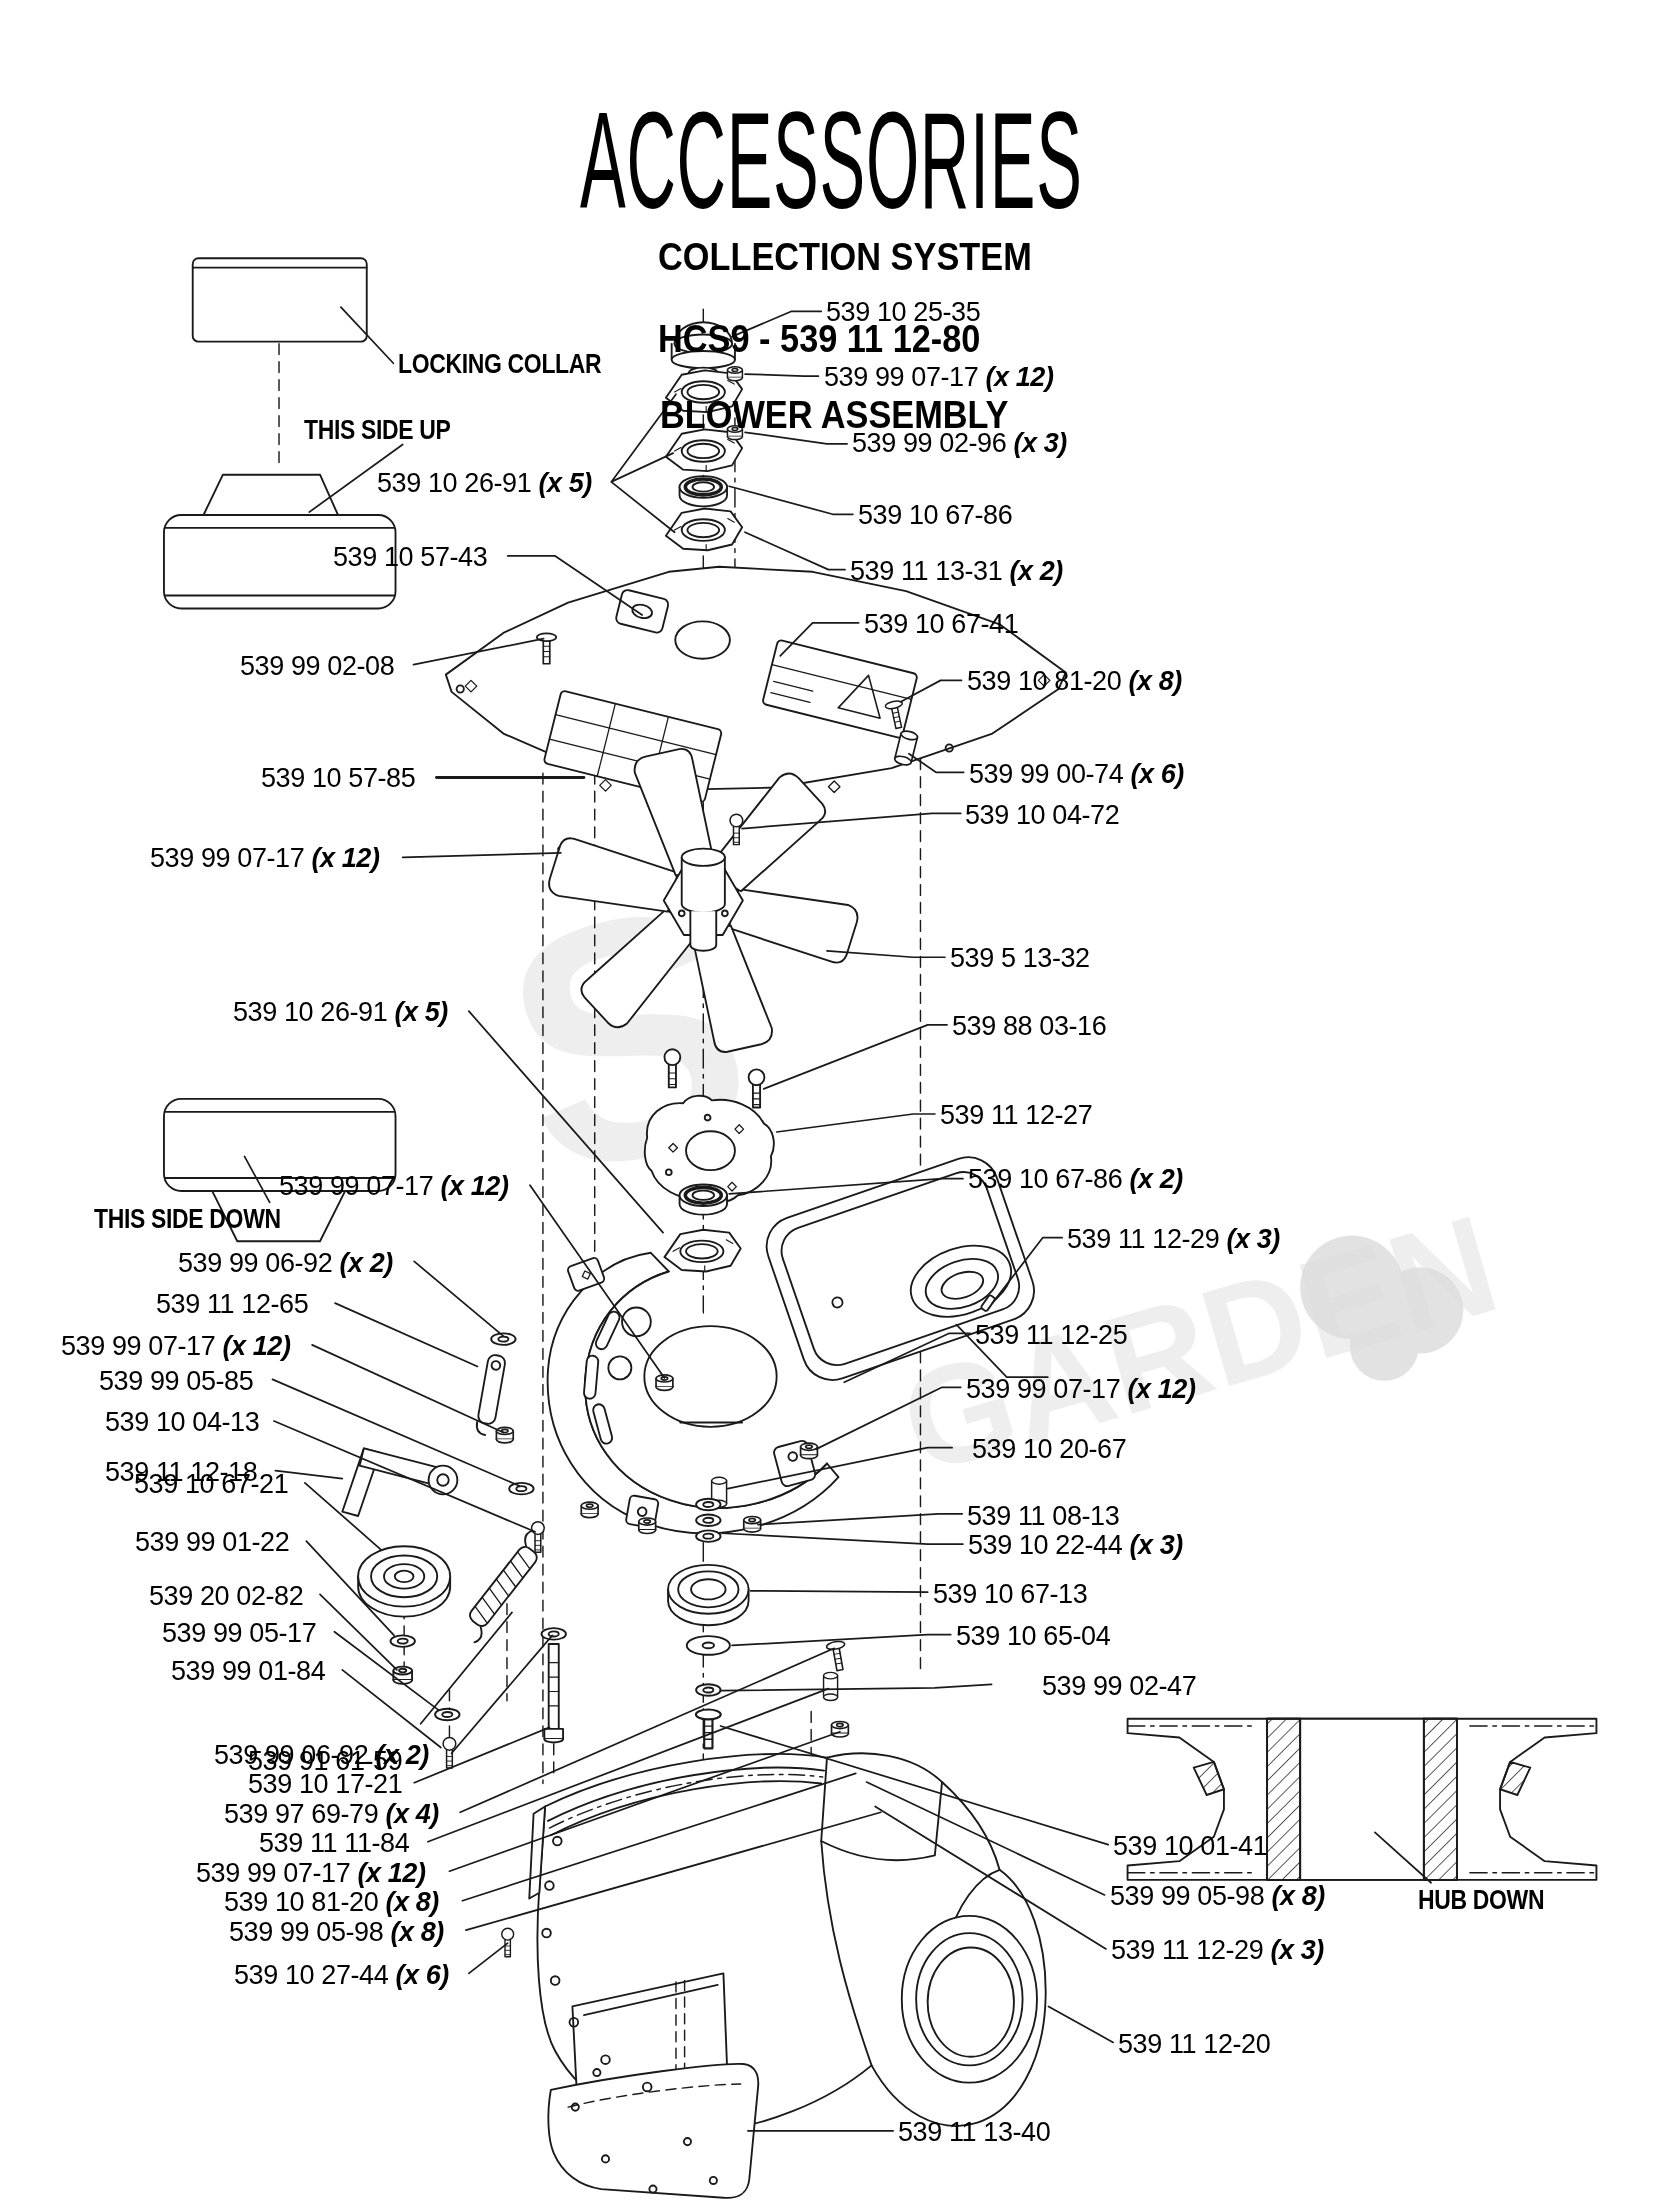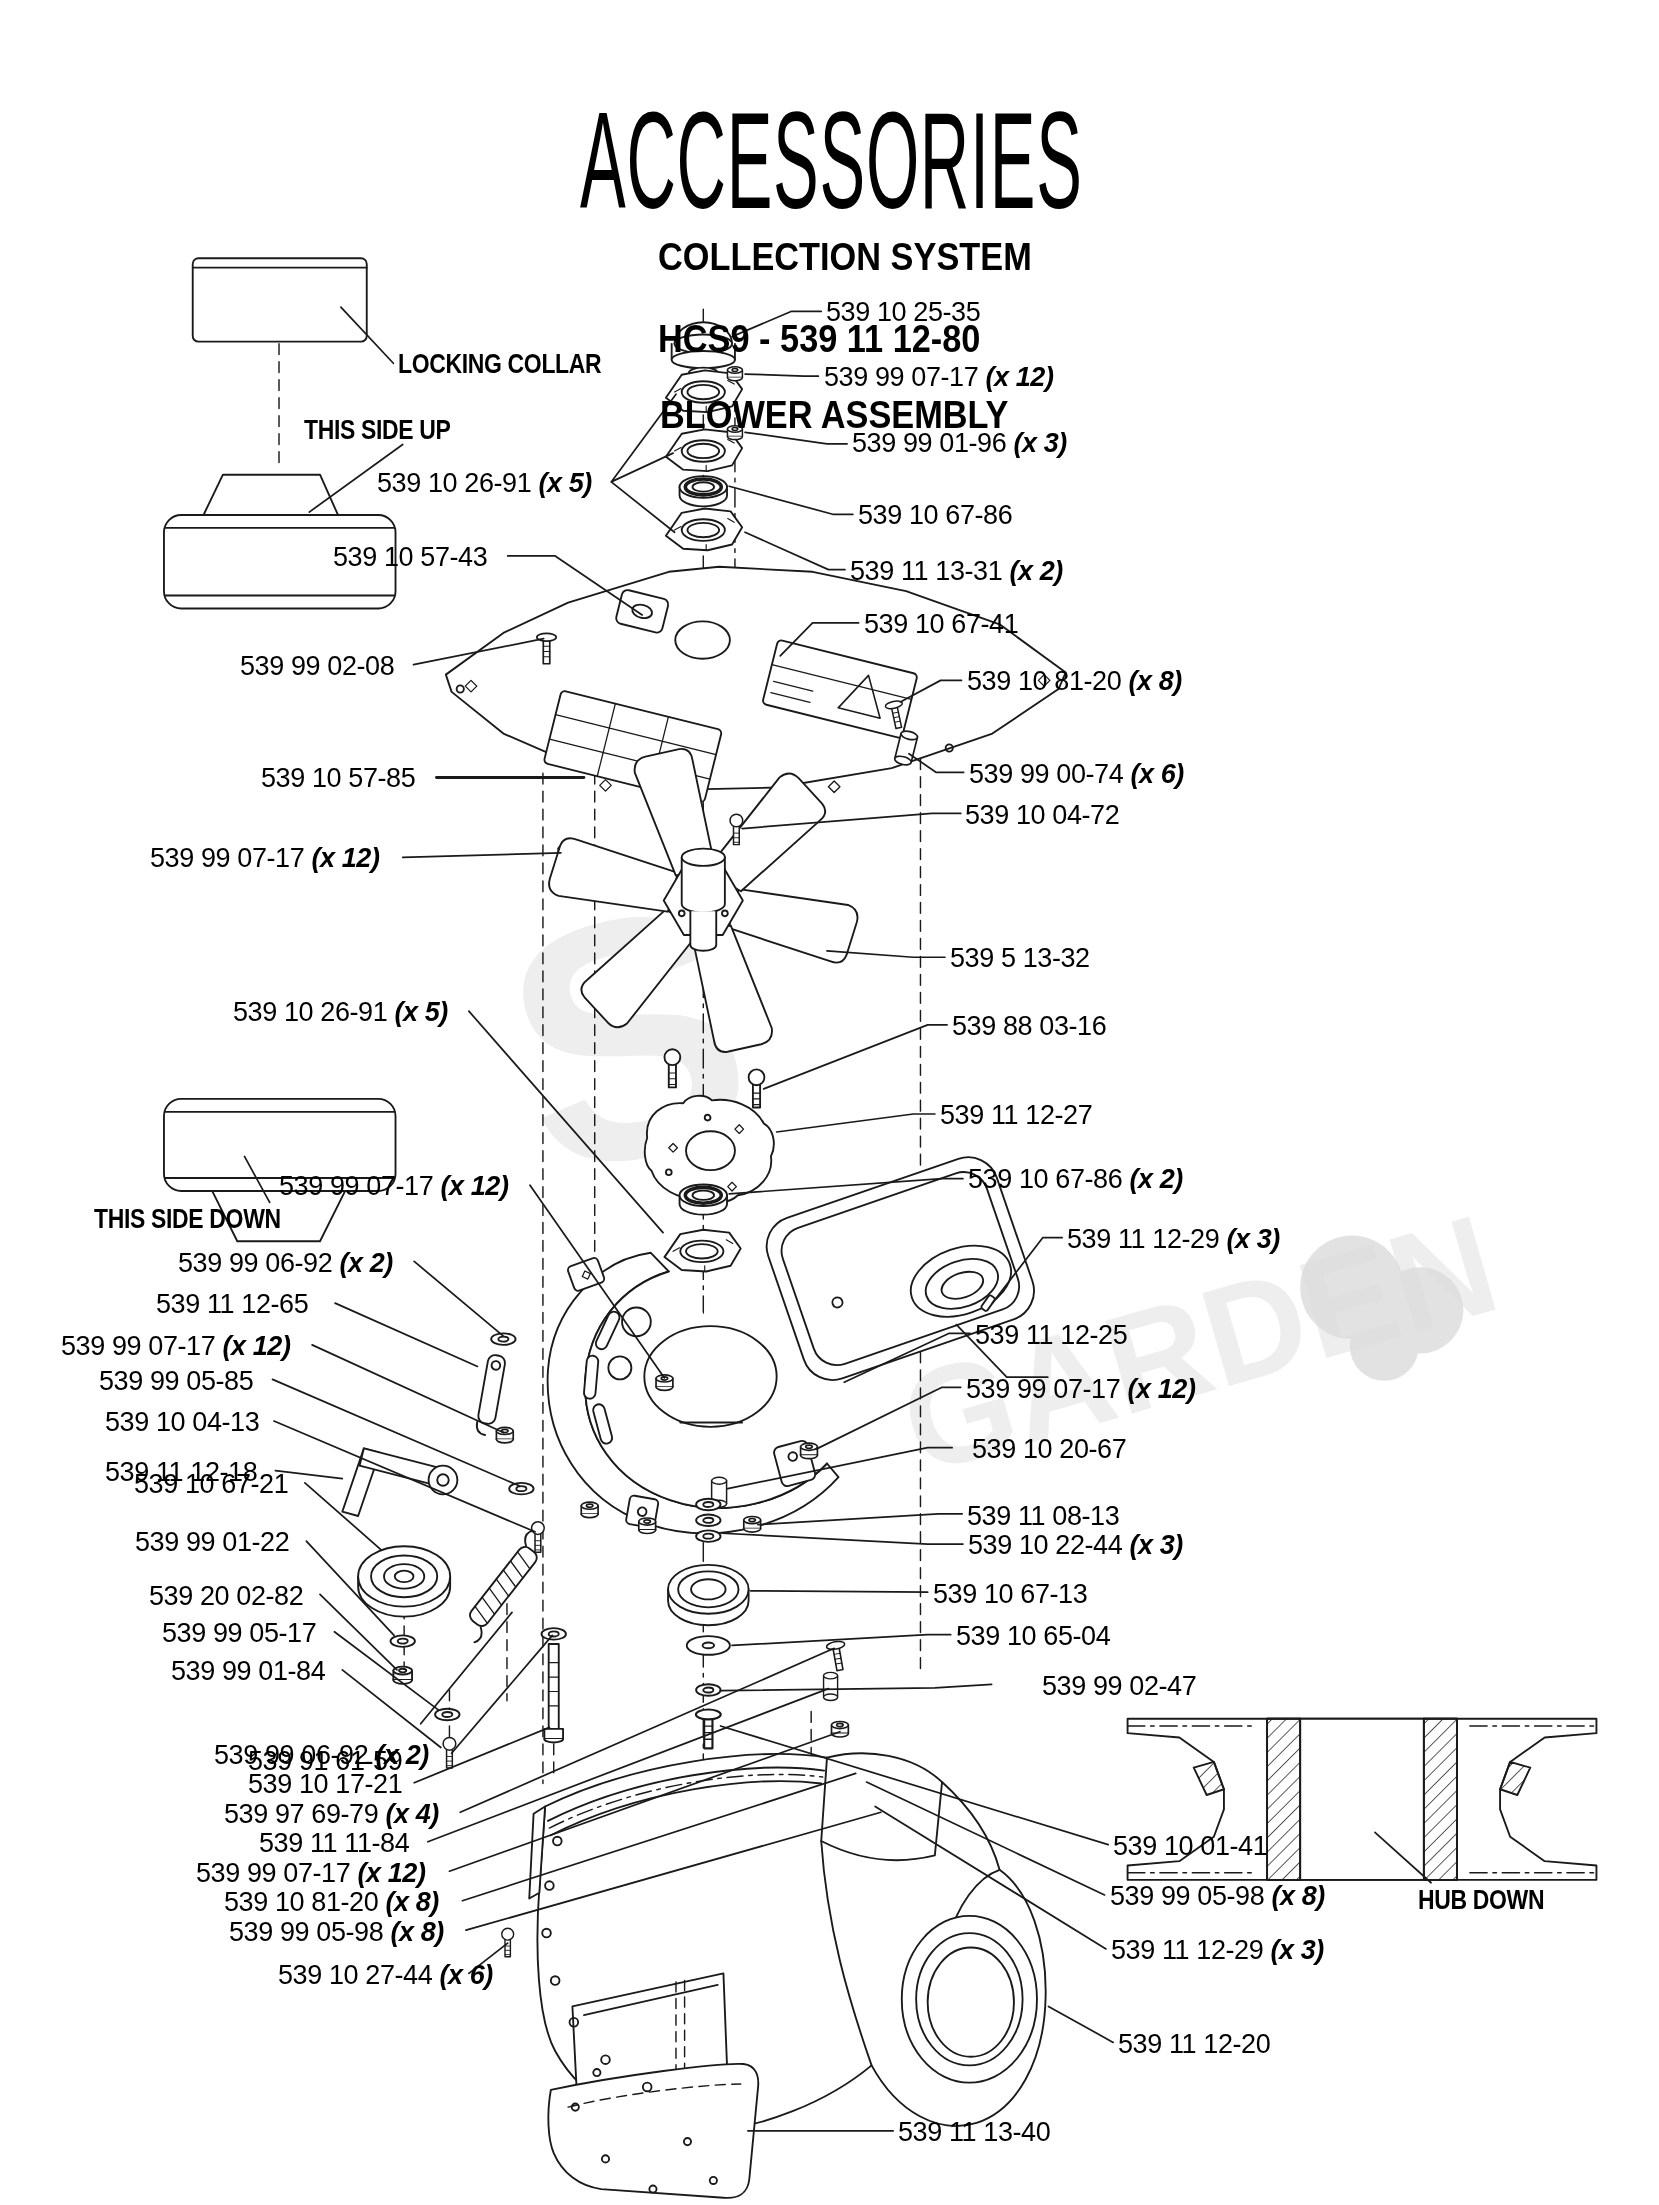--- a/index.html
+++ b/index.html
@@ -387,21 +387,21 @@
 <div class="hdr-sub" id="sub3">BLOWER ASSEMBLY</div>
 <div id="notes">
     <div class="note" style="left: 398px; top: 350px;">LOCKING COLLAR</div>
     <div class="note" style="left: 304px; top: 416px;">THIS SIDE UP</div>
     <div class="note" style="left: 94px; top: 1205px;">THIS SIDE DOWN</div>
     <div class="note" style="left: 1418px; top: 1886px;">HUB DOWN</div>
   </div>
 <div id="callouts">
     <div class="callout" style="left: 826px; top: 298px;"><span class="num">539 10 25-35</span></div>
     <div class="callout" style="left: 824px; top: 363px;"><span class="num">539 99 07-17</span><span class="qty"> (x 12)</span></div>
-    <div class="callout" style="left: 852px; top: 429px;"><span class="num">539 99 01-96</span><span class="qty"> (x 3)</span></div>
+    <div class="callout" style="left: 852px; top: 429px;"><span class="num">539 99 02-96</span><span class="qty"> (x 3)</span></div>
     <div class="callout" style="left: 858px; top: 501px;"><span class="num">539 10 67-86</span></div>
     <div class="callout" style="left: 850px; top: 557px;"><span class="num">539 11 13-31</span><span class="qty"> (x 2)</span></div>
     <div class="callout" style="left: 864px; top: 610px;"><span class="num">539 10 67-41</span></div>
     <div class="callout" style="left: 967px; top: 667px;"><span class="num">539 10 81-20</span><span class="qty"> (x 8)</span></div>
     <div class="callout" style="left: 377px; top: 469px;"><span class="num">539 10 26-91</span><span class="qty"> (x 5)</span></div>
     <div class="callout" style="left: 333px; top: 543px;"><span class="num">539 10 57-43</span></div>
     <div class="callout" style="left: 240px; top: 652px;"><span class="num">539 99 02-08</span></div>
     <div class="callout" style="left: 261px; top: 764px;"><span class="num">539 10 57-85</span></div>
     <div class="callout" style="left: 150px; top: 844px;"><span class="num">539 99 07-17</span><span class="qty"> (x 12)</span></div>
     <div class="callout" style="left: 969px; top: 760px;"><span class="num">539 99 00-74</span><span class="qty"> (x 6)</span></div>
@@ -429,21 +429,21 @@
     <div class="callout" style="left: 162px; top: 1619px;"><span class="num">539 99 05-17</span></div>
     <div class="callout" style="left: 171px; top: 1657px;"><span class="num">539 99 01-84</span></div>
     <div class="callout" style="left: 248px; top: 1711px; margin-top: 36px;"><span class="num">539 91 61-59</span></div>
     <div class="callout" style="left: 214px; top: 1741px;"><span class="num">539 99 06-92</span><span class="qty"> (x 2)</span></div>
     <div class="callout" style="left: 248px; top: 1770px;"><span class="num">539 10 17-21</span></div>
     <div class="callout" style="left: 224px; top: 1800px;"><span class="num">539 97 69-79</span><span class="qty"> (x 4)</span></div>
     <div class="callout" style="left: 259px; top: 1829px;"><span class="num">539 11 11-84</span></div>
     <div class="callout" style="left: 196px; top: 1859px;"><span class="num">539 99 07-17</span><span class="qty"> (x 12)</span></div>
     <div class="callout" style="left: 224px; top: 1888px;"><span class="num">539 10 81-20</span><span class="qty"> (x 8)</span></div>
     <div class="callout" style="left: 229px; top: 1918px;"><span class="num">539 99 05-98</span><span class="qty"> (x 8)</span></div>
-    <div class="callout" style="left: 234px; top: 1961px; margin-left: 44px;"><span class="num">539 10 27-44</span><span class="qty"> (x 6)</span></div>
+    <div class="callout" style="left: 234px; top: 1961px;"><span class="num">539 10 27-44</span><span class="qty"> (x 6)</span></div>
     <div class="callout" style="left: 968px; top: 1531px;"><span class="num">539 10 22-44</span><span class="qty"> (x 3)</span></div>
     <div class="callout" style="left: 933px; top: 1580px;"><span class="num">539 10 67-13</span></div>
     <div class="callout" style="left: 956px; top: 1622px;"><span class="num">539 10 65-04</span></div>
     <div class="callout" style="left: 1042px; top: 1672px;"><span class="num">539 99 02-47</span></div>
     <div class="callout" style="left: 1113px; top: 1832px;"><span class="num">539 10 01-41</span></div>
     <div class="callout" style="left: 1110px; top: 1882px;"><span class="num">539 99 05-98</span><span class="qty"> (x 8)</span></div>
     <div class="callout" style="left: 1111px; top: 1936px;"><span class="num">539 11 12-29</span><span class="qty"> (x 3)</span></div>
     <div class="callout" style="left: 1118px; top: 2030px;"><span class="num">539 11 12-20</span></div>
     <div class="callout" style="left: 898px; top: 2118px;"><span class="num">539 11 13-40</span></div>
   </div>

